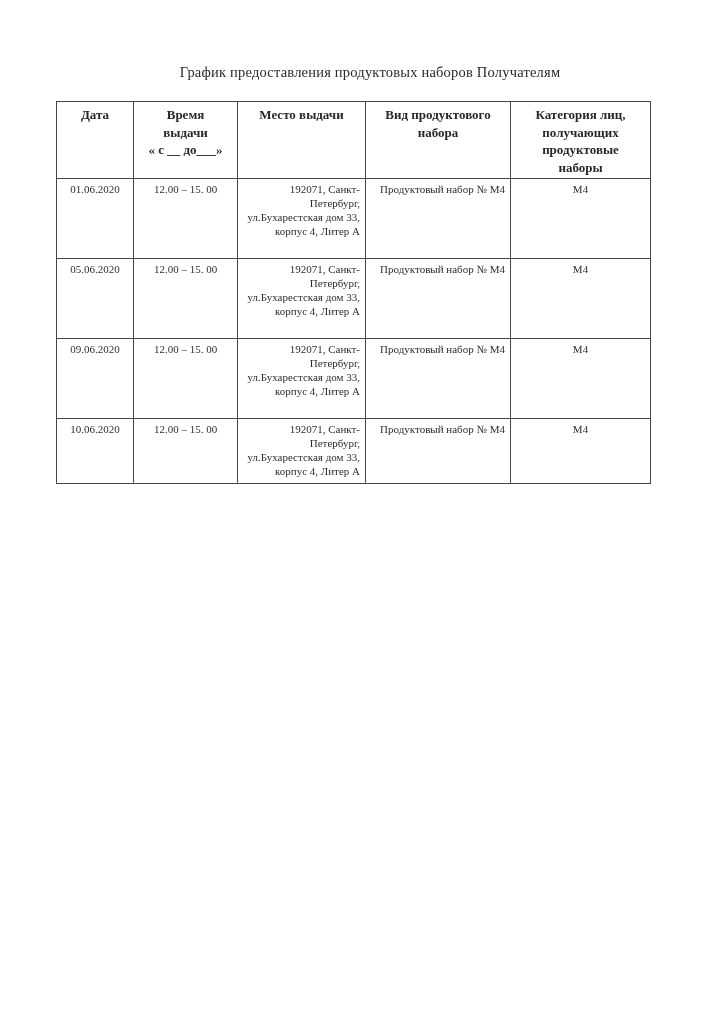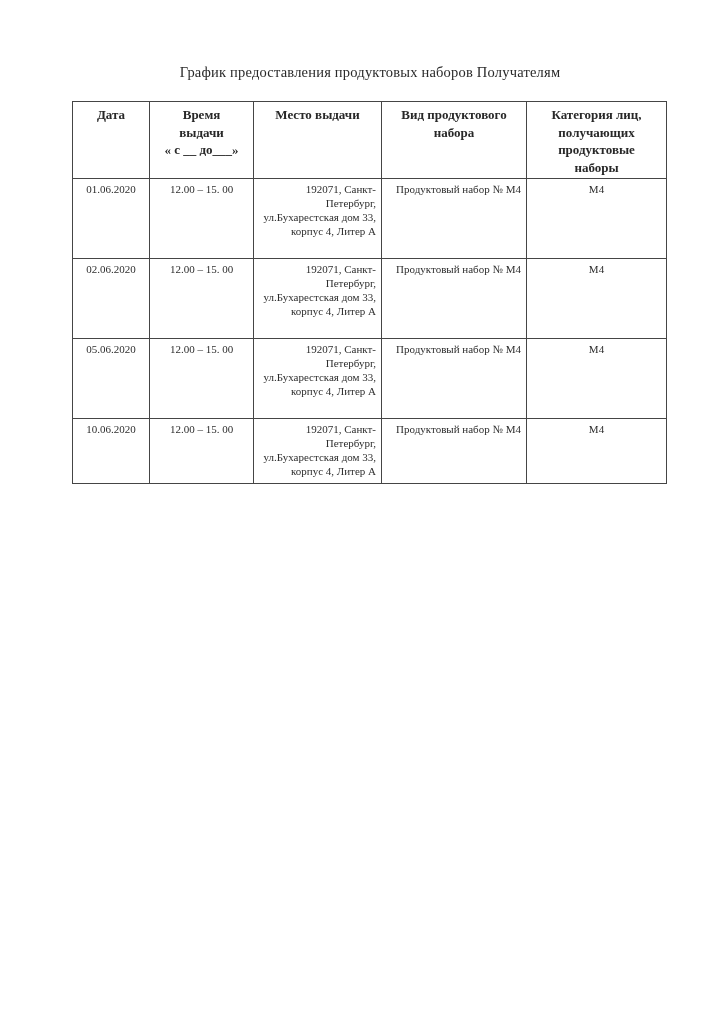--- a/index.html
+++ b/index.html
@@ -26,21 +26,21 @@
     font-size: 14.5px;
     font-weight: normal;
     text-align: center;
     color: #2a2a2a;
     letter-spacing: 0.2px;
     line-height: 17px;
   }
   table.schedule {
     border-collapse: collapse;
     table-layout: fixed;
-    margin: 20px 0 0 72px;
+    margin: 20px 0 0 56px;
     width: 594px;
   }
   table.schedule th,
   table.schedule td {
     border: 1px solid #454545;
     vertical-align: top;
     overflow: hidden;
   }
   table.schedule th {
     font-size: 13px;
@@ -100,31 +100,31 @@
         <td class="c-date">01.06.2020</td>
         <td class="c-time">12.00 – 15. 00</td>
         <td class="c-place">192071, Санкт-
 Петербург,
 ул.Бухарестская дом 33,
 корпус 4, Литер А</td>
         <td class="c-kind">Продуктовый набор № М4</td>
         <td class="c-category">М4</td>
       </tr>
       <tr>
-        <td class="c-date">02.06.2020</td>
+        <td class="c-date">05.06.2020</td>
         <td class="c-time">12.00 – 15. 00</td>
         <td class="c-place">192071, Санкт-
 Петербург,
 ул.Бухарестская дом 33,
 корпус 4, Литер А</td>
         <td class="c-kind">Продуктовый набор № М4</td>
         <td class="c-category">М4</td>
       </tr>
       <tr>
-        <td class="c-date">05.06.2020</td>
+        <td class="c-date">09.06.2020</td>
         <td class="c-time">12.00 – 15. 00</td>
         <td class="c-place">192071, Санкт-
 Петербург,
 ул.Бухарестская дом 33,
 корпус 4, Литер А</td>
         <td class="c-kind">Продуктовый набор № М4</td>
         <td class="c-category">М4</td>
       </tr>
       <tr>
         <td class="c-date">10.06.2020</td>

